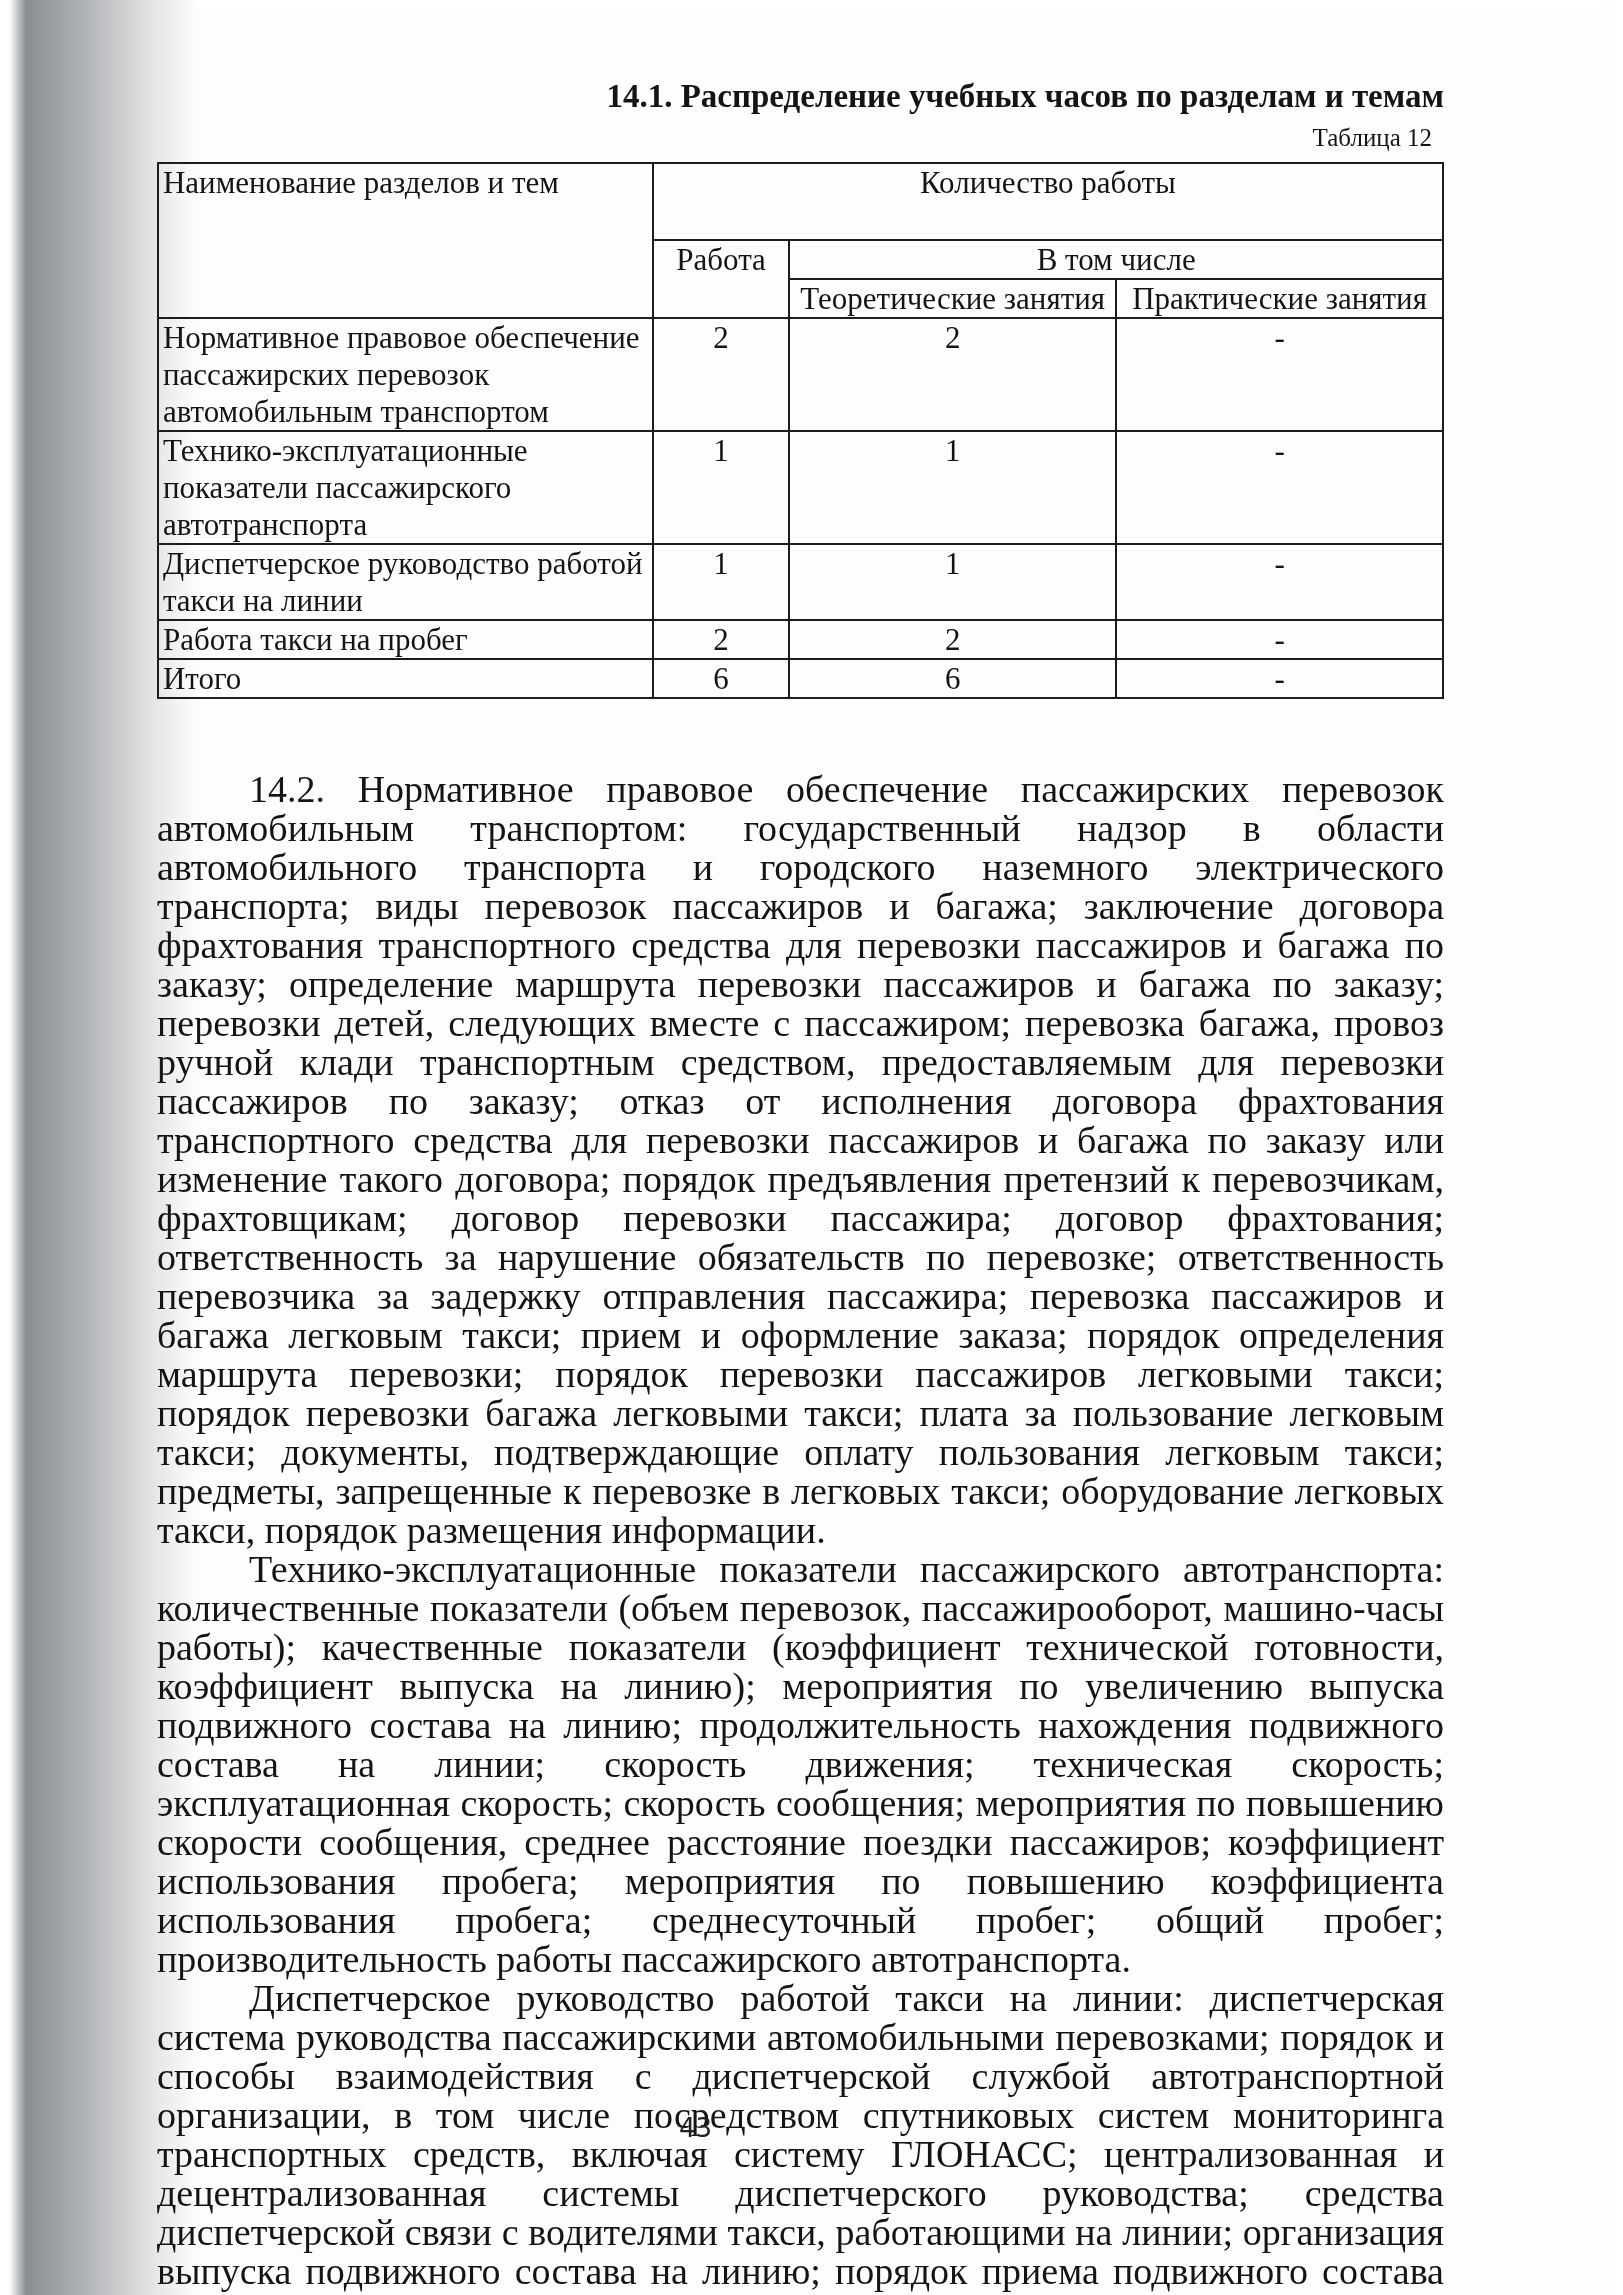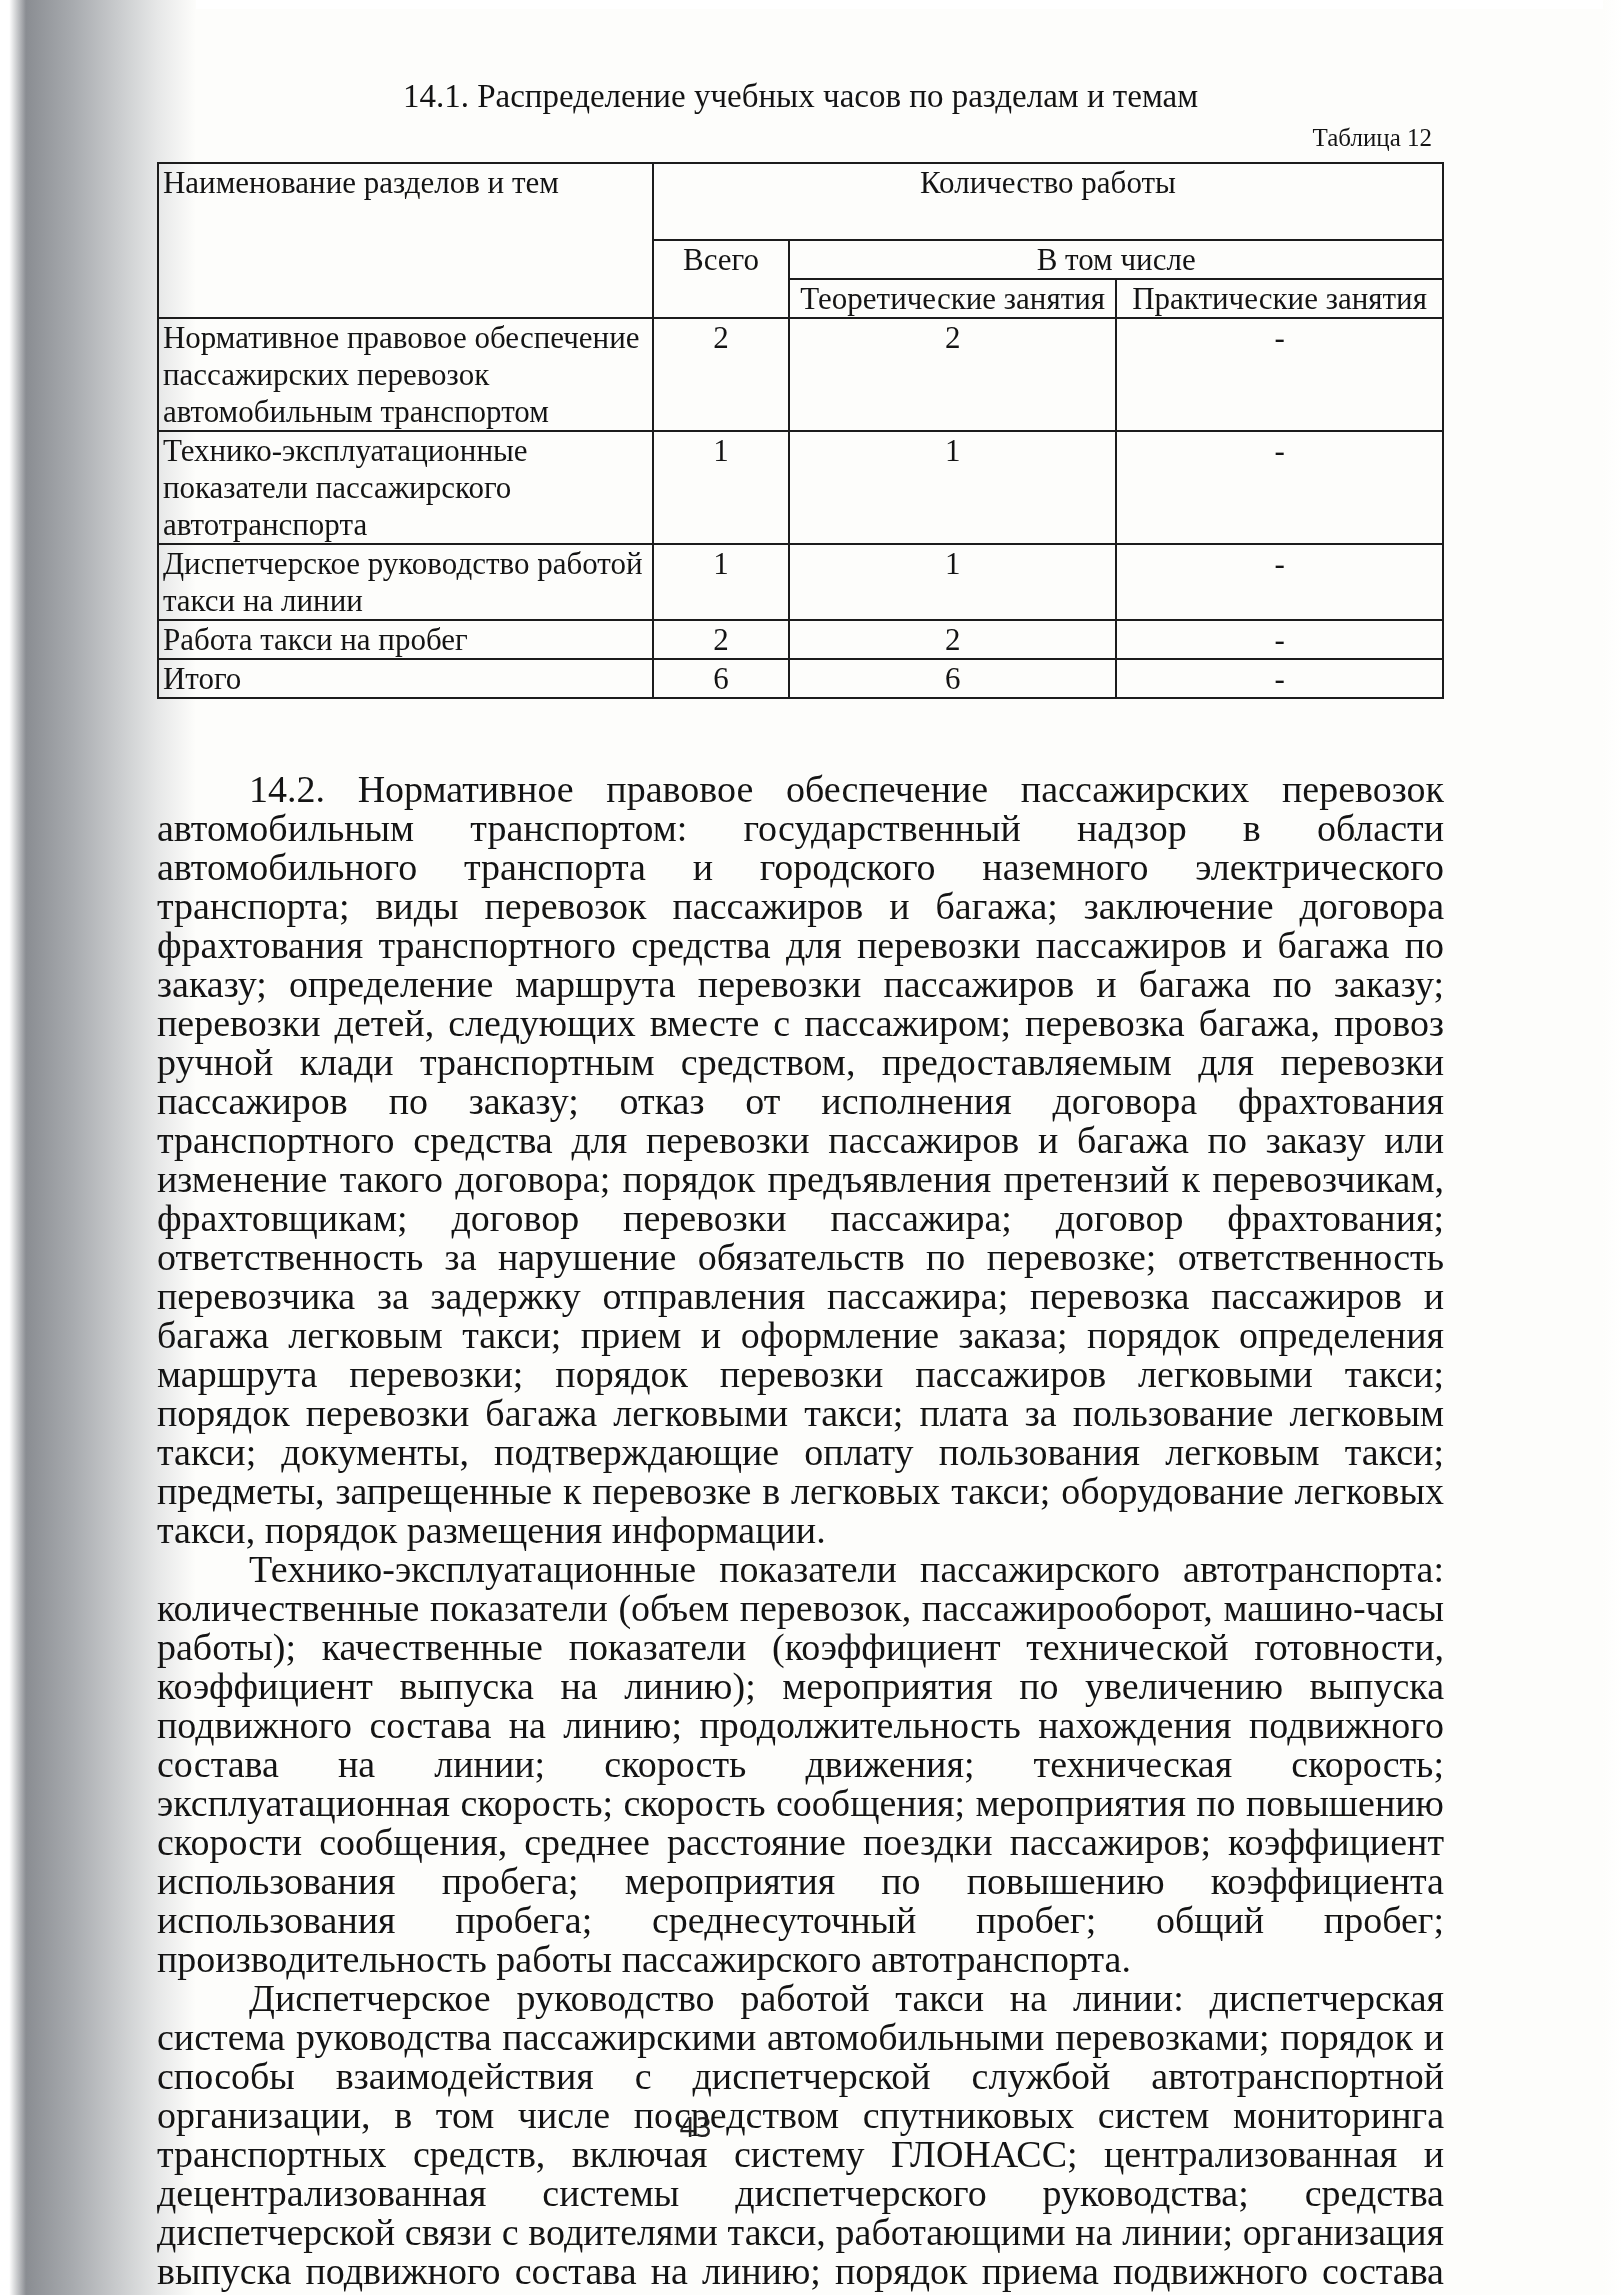--- a/index.html
+++ b/index.html
@@ -10,21 +10,21 @@
     color:#141414;
   }
   .gutter {
     position:absolute; left:0; top:0; width:196px; height:2295px;
     background:linear-gradient(to right, #ffffff 0px, #ffffff 9.2px, #8a8d92 26px, #a7aaae 72px, #c9cbcd 118px, #e6e7e7 157px, #fdfdfb 196px);
   }
   .topedge { position:absolute; left:0; top:0; width:1623px; height:9.2px; background:#ffffff; }
   .rightedge { position:absolute; right:0; top:0; width:19.6px; height:2295px; background:linear-gradient(to left,#ffffff,#fdfdfb); }
   .title {
     position:absolute; left:157px; width:1287px; top:77px;
-    text-align:center; font-weight:normal; font-size:33px; line-height:39px;
+    text-align:right; font-weight:bold; font-size:33px; line-height:39px;
   }
   .table-label {
     position:absolute; right:191px; top:118px; font-size:25px; line-height:39px;
   }
   table.hours {
     position:absolute; left:157px; top:162px; width:1287px;
     border-collapse:collapse; font-size:31px; line-height:37px;
   }
   table.hours td, table.hours th {
     border:2px solid #1c1c1c; vertical-align:top; font-weight:normal;
@@ -61,21 +61,21 @@
       <col class="c2">
       <col class="c3">
       <col class="c4">
     </colgroup>
   <thead>
     <tr>
       <th rowspan="3" style="text-align:left;padding-left:3.9px;">Наименование разделов и тем</th>
       <th colspan="3" style="height:75px;vertical-align:top;">Количество работы</th>
     </tr>
     <tr>
-      <th rowspan="2" style="height:39px;">Всего</th>
+      <th rowspan="2" style="height:39px;">Работа</th>
       <th colspan="2">В том числе</th>
     </tr>
     <tr>
       <th>Теоретические занятия</th>
       <th>Практические занятия</th>
     </tr>
   </thead>
   <tbody id="table-body">
       <tr>
         <td class="name">Нормативное правовое обеспечение пассажирских перевозок автомобильным транспортом</td>

